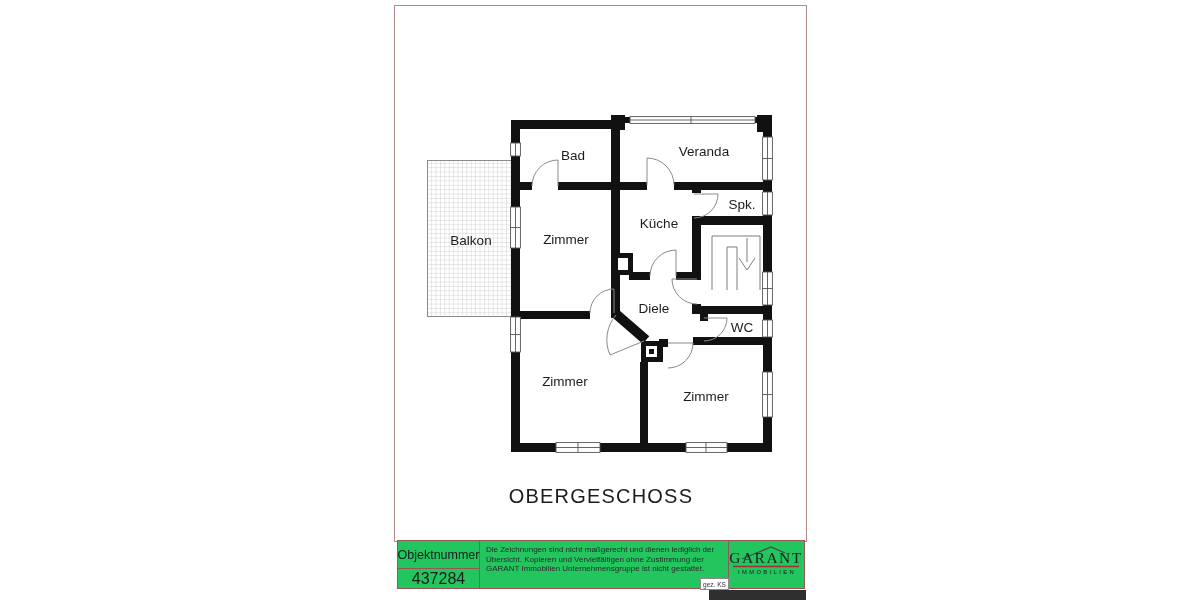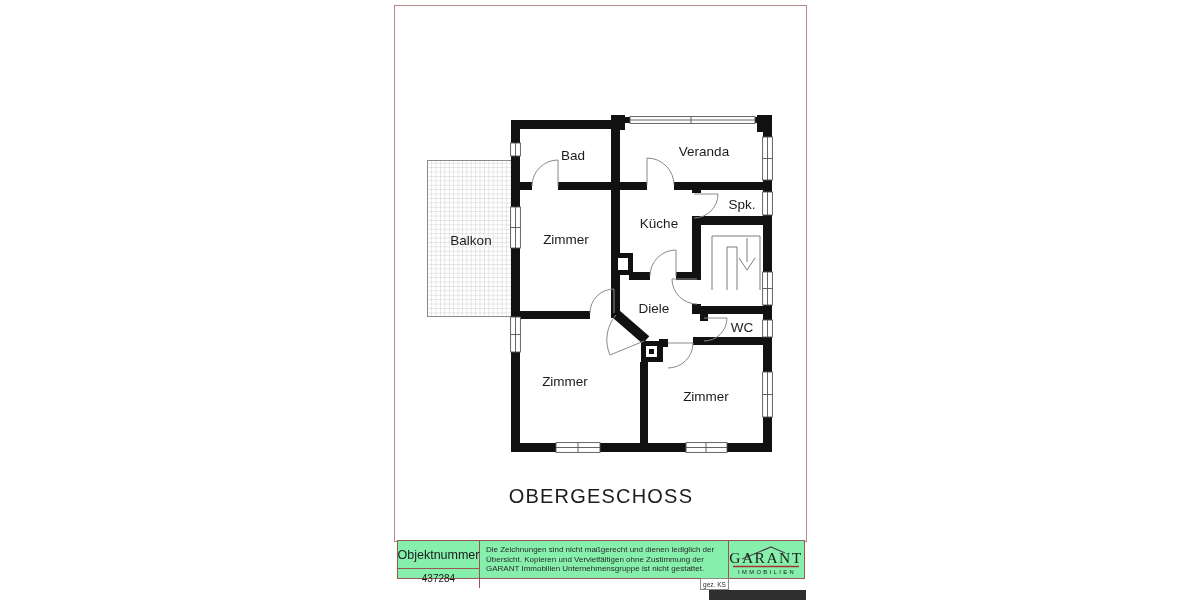--- a/index.html
+++ b/index.html
@@ -6,26 +6,26 @@
             font-family:"Liberation Sans",sans-serif;}
   .abs{position:absolute;}
   
   #sheet{left:394px;top:5px;width:411px;height:535px;border:1px solid #b38a8a;background:#fff;}
   
   #plan{left:0;top:0;width:1200px;height:600px;}
   svg text{font-family:"Liberation Sans",sans-serif;fill:#1c1c1c;}
   .roomlabel{font-size:13.5px;}
   .floortitle{font-size:20px;letter-spacing:1.2px;}
   
-  #titleblock{left:397px;top:540px;width:408px;height:39px;border:1px solid #9a5656;background:#86efac;box-sizing:border-box;}
+  #titleblock{left:397px;top:540px;width:408px;height:49px;border:1px solid #9a5656;background:#22c55e;box-sizing:border-box;}
   #tb-left{left:0;top:0;width:81px;height:47px;border-right:1px solid #9a5656;}
   #tb-left .row1{position:absolute;left:0;top:0;width:81px;height:27px;border-bottom:1px solid #9a5656;
                  display:flex;align-items:center;justify-content:center;font-size:12.5px;color:#1c1c1c;}
   #tb-left .row2{position:absolute;left:0;top:28px;width:81px;height:19px;
-                 display:flex;align-items:center;justify-content:center;font-size:10px;color:#1c1c1c;}
+                 display:flex;align-items:center;justify-content:center;font-size:16px;color:#1c1c1c;}
   #tb-mid{left:82px;top:0;width:248px;height:47px;border-right:1px solid #9a5656;}
   #tb-mid .disc{position:absolute;left:6px;top:4px;width:236px;font-size:8px;line-height:9.6px;color:#2a2a2a;}
   #gezbox{position:absolute;left:220px;top:37px;width:27px;height:10px;border:1px solid #8a8a8a;
           font-size:6.5px;color:#333;display:flex;align-items:center;justify-content:center;background:#fff;}
   #tb-logo{left:330px;top:0;width:76px;height:47px;display:flex;align-items:center;justify-content:center;}
   #shadow{left:709px;top:590px;width:97px;height:10px;background:#2f2f2f;}
 </style>
 </head>
 <body>
 

